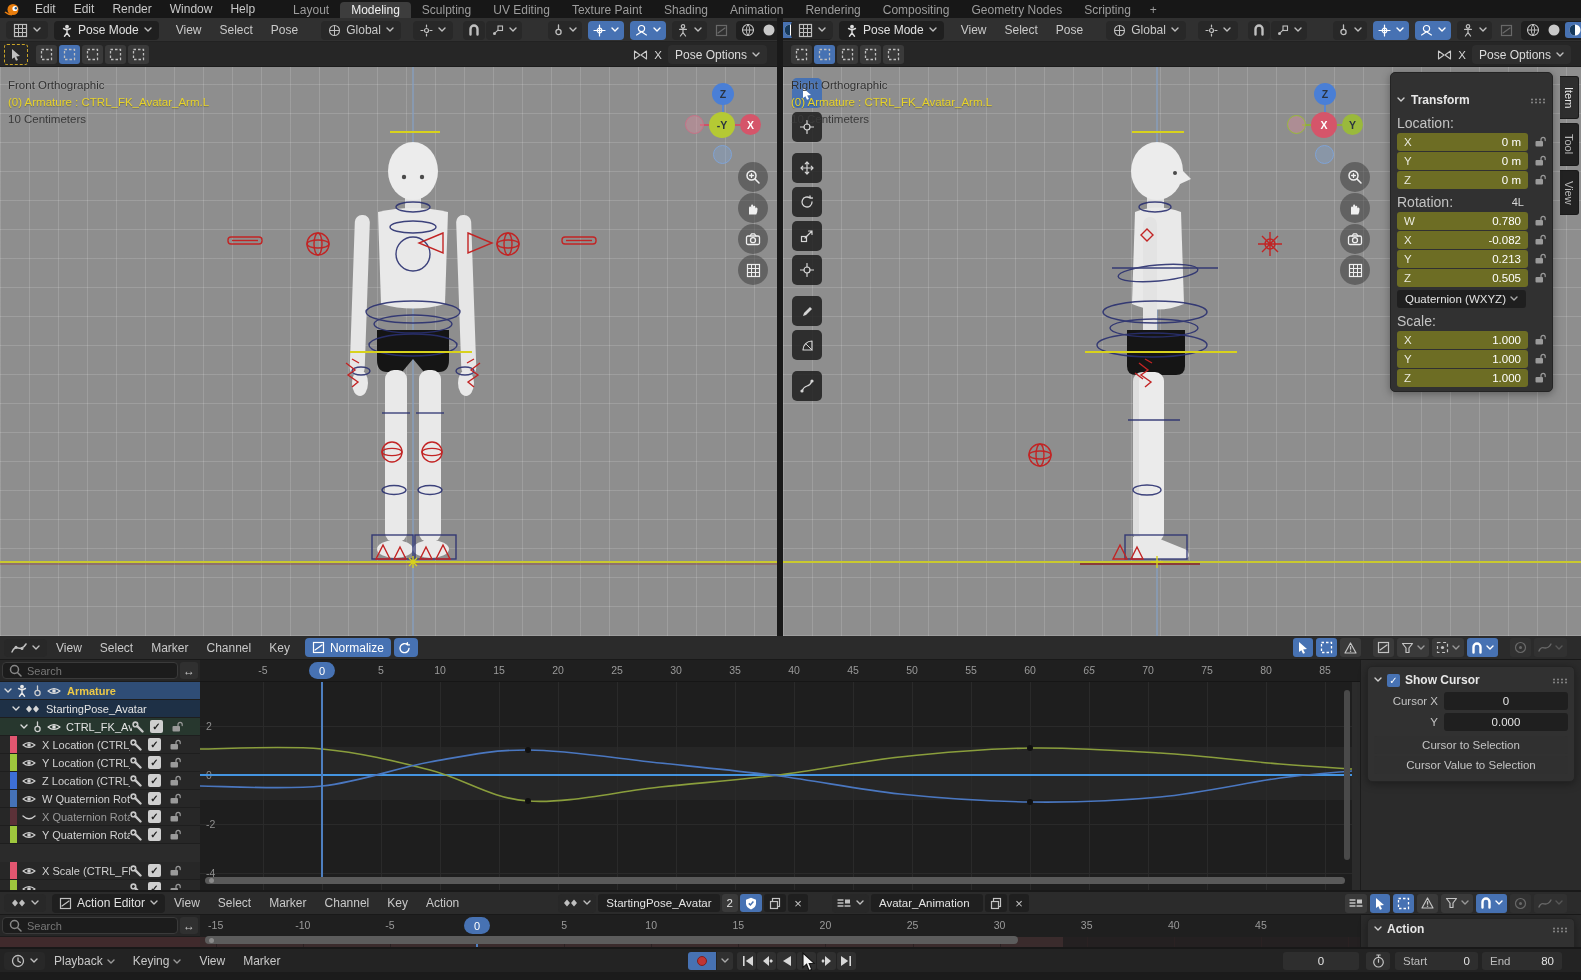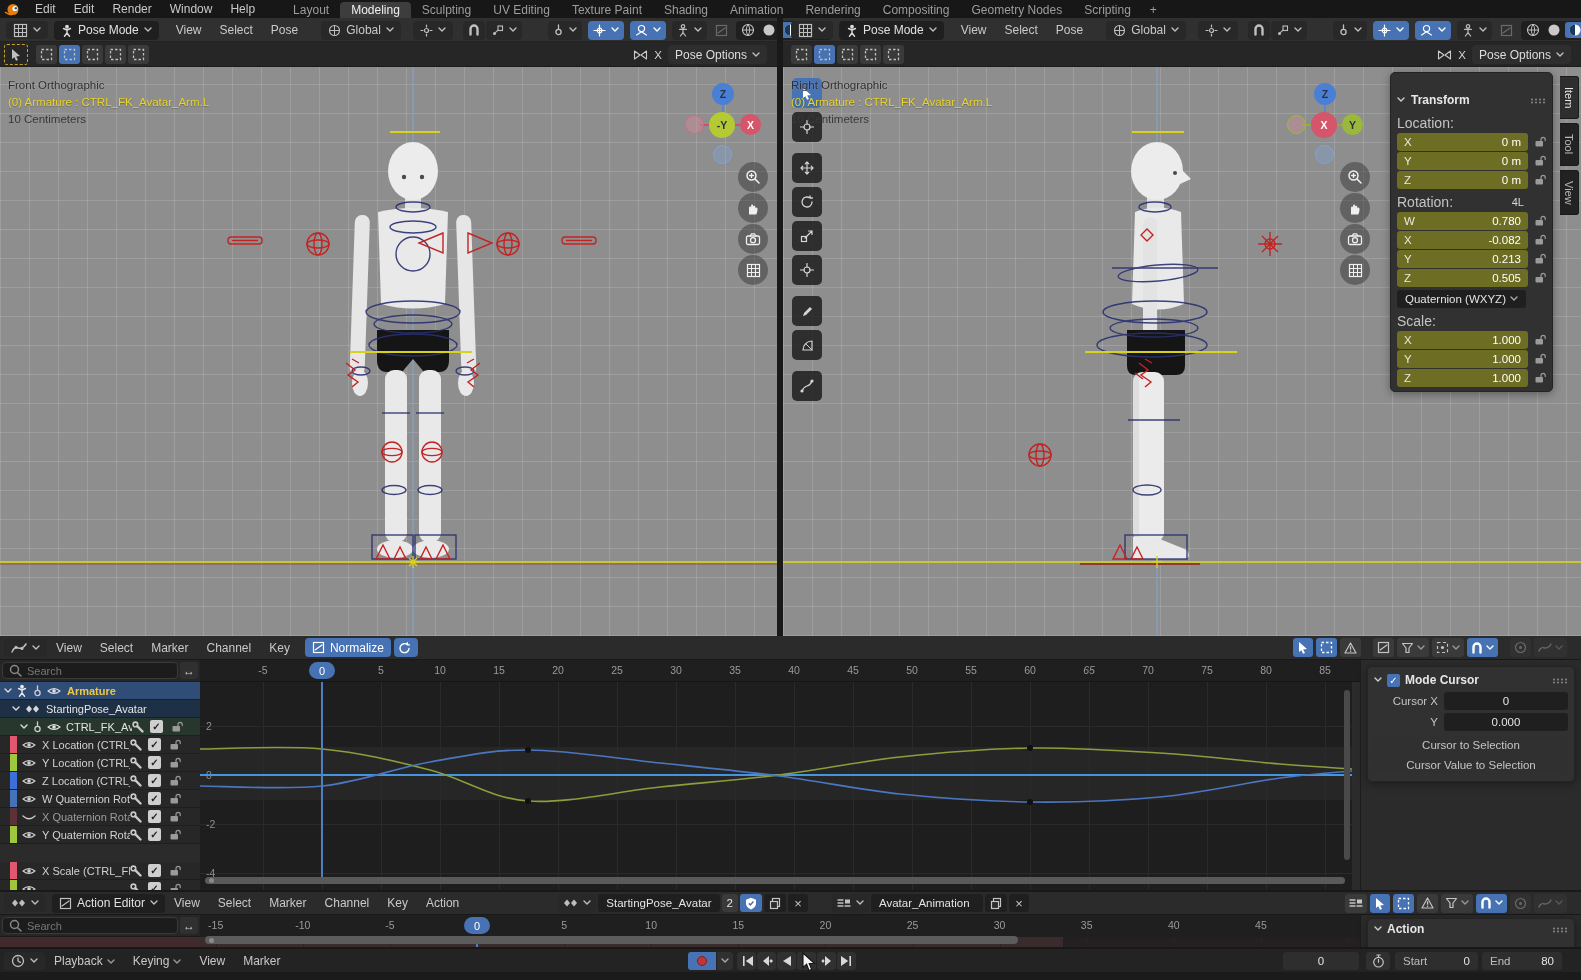--- a/index.html
+++ b/index.html
@@ -1485,21 +1485,21 @@
       </div>
       <div style="position: absolute; left: 1360px; top: 24px; width: 221px; height: 230px; background: rgb(43, 43, 43); border-left: 1px solid rgb(28, 28, 28);">
         <div class="panel" style="position: absolute; left: 6px; top: 6px; width: 208px; height: 116px; padding: 4px 6px;">
           <div style="display: flex; align-items: center; gap: 5px; height: 18px;">
             <span class="ic" style="display: inline-flex; align-items: center; color: rgb(207, 207, 207);">
               <svg width="8" height="6" viewBox="0 0 8 6">
                 <path d="M1,1 L4,4 L7,1" fill="none" stroke="currentColor" stroke-width="1.4" stroke-linecap="round" stroke-linejoin="round"></path>
               </svg>
             </span>
             <div style="width: 13px; height: 13px; background: rgb(71, 114, 179); border-radius: 2px; color: rgb(255, 255, 255); font-size: 10px; display: flex; align-items: center; justify-content: center;">✓</div>
-            <span style="color: rgb(230, 230, 230); font-weight: bold;">Mode Cursor</span>
+            <span style="color: rgb(230, 230, 230); font-weight: bold;">Show Cursor</span>
             <span style="margin-left: auto;"><svg width="16" height="6" viewBox="0 0 16 6">
                 <g fill="#8a8a8a">
                   <circle cx="2" cy="1.5" r="1"></circle>
                   <circle cx="2" cy="4.5" r="1"></circle>
                   <circle cx="6" cy="1.5" r="1"></circle>
                   <circle cx="6" cy="4.5" r="1"></circle>
                   <circle cx="10" cy="1.5" r="1"></circle>
                   <circle cx="10" cy="4.5" r="1"></circle>
                   <circle cx="14" cy="1.5" r="1"></circle>
                   <circle cx="14" cy="4.5" r="1"></circle>

